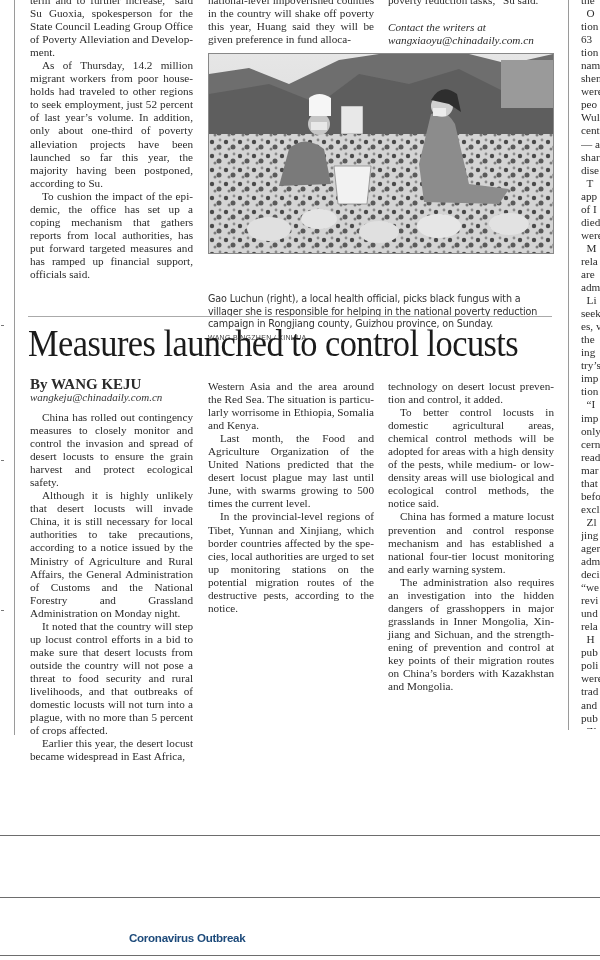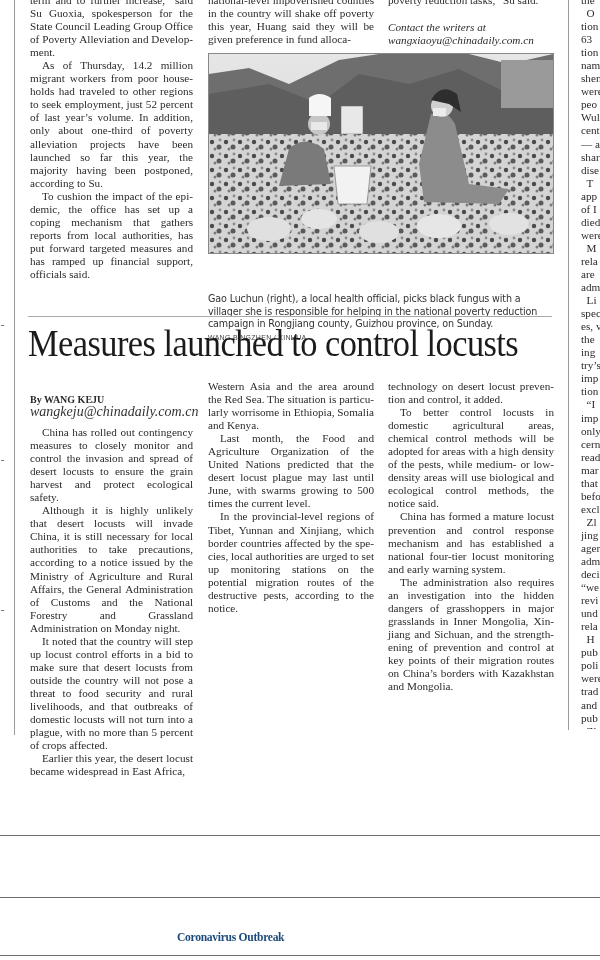--- a/index.html
+++ b/index.html
@@ -29,28 +29,28 @@
   .credit {
     font-family:"Liberation Sans","DejaVu Sans",sans-serif;
     font-size:7px; letter-spacing:0.3px; color:#444; margin-top:1px;
   }
   .headline {
     position:absolute; left:28px; top:322px; width:540px;
     font-family:"Liberation Serif","DejaVu Serif",serif;
     font-size:37px; line-height:44px; color:#1b1b1b; letter-spacing:-0.6px;
     transform:scaleX(0.93); transform-origin:left top; white-space:nowrap;
   }
-  .byline { font-weight:bold; font-size:10px; line-height:13px; margin-top:15px; }
-  .byline-email { font-style:italic; font-size:14px; line-height:12px; margin-bottom:8px; color:#333; }
+  .byline { font-weight:bold; font-size:15px; line-height:13px; margin-top:0; }
+  .byline-email { font-style:italic; font-size:11px; line-height:12px; margin-bottom:8px; color:#333; }
   .right-col { overflow:hidden; }
   .right-col .line { white-space:nowrap; height:13.05px; }
   .section-label {
     position:absolute; left:129px; top:931px;
-    font-family:Liberation Serif, serif; font-weight:bold;
-    font-size:11.6px; color:#1d4a7a; letter-spacing:-0.3px;margin-left:48px;
+    font-family:Liberation Sans, sans-serif; font-weight:bold;
+    font-size:11.6px; color:#1d4a7a; letter-spacing:-0.3px;
   }
   .left-marks { position:absolute; left:0; top:0; width:14px; height:740px; }
   .left-marks span { position:absolute; left:1px; width:3px; height:1px; background:#777; }
 </style>
 </head>
 <body>
 
 <div class="rule-v" style="left:14px; top:0; height:735px;"></div>
 <div class="rule-v" style="left:568px; top:0; height:730px;"></div>
 
@@ -166,21 +166,21 @@
     <div class="line"> T</div>
     <div class="line">app</div>
     <div class="line">of I</div>
     <div class="line">died</div>
     <div class="line">were</div>
     <div class="line"> M</div>
     <div class="line">rela</div>
     <div class="line">are</div>
     <div class="line">adm</div>
     <div class="line"> Li</div>
-    <div class="line">spec</div>
+    <div class="line">seek</div>
     <div class="line">es, v</div>
     <div class="line">the</div>
     <div class="line">ing</div>
     <div class="line">try’s</div>
     <div class="line">imp</div>
     <div class="line">tion</div>
     <div class="line"> “I</div>
     <div class="line">imp</div>
     <div class="line">only</div>
     <div class="line">cern</div>

